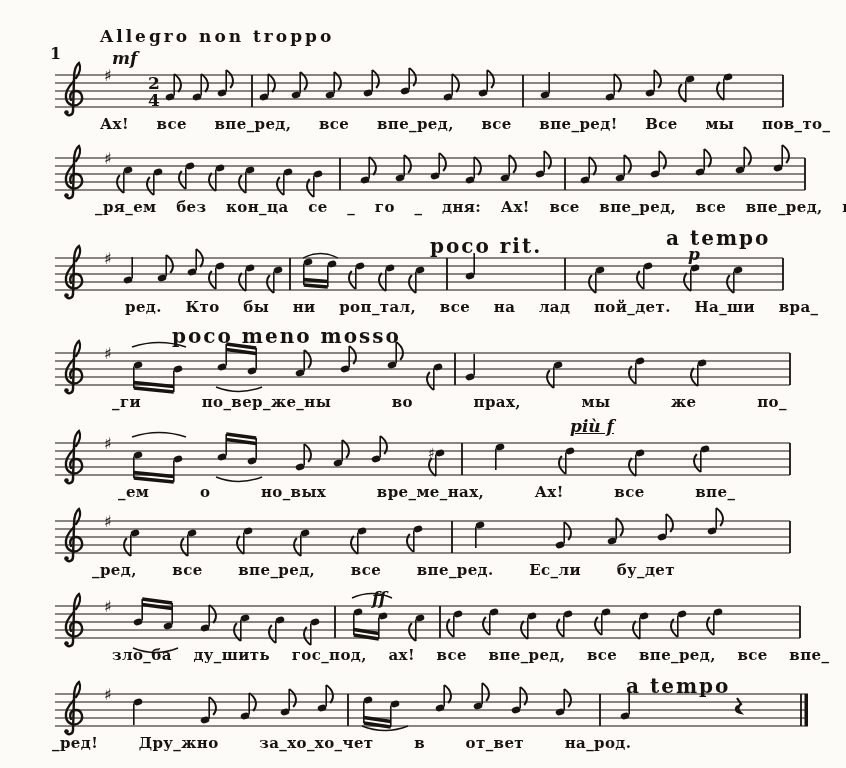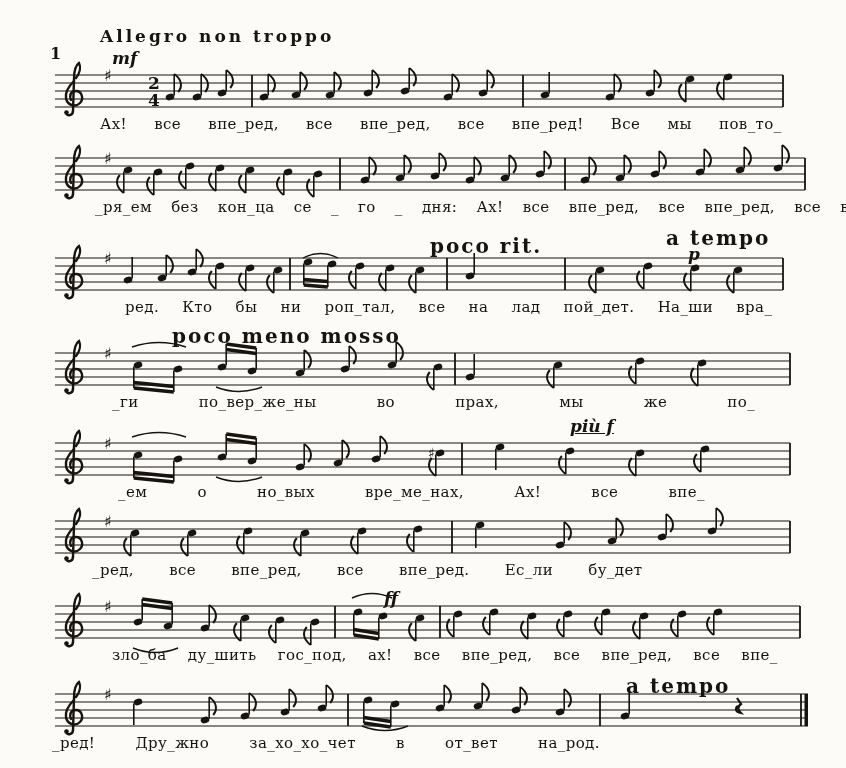--- a/index.html
+++ b/index.html
@@ -1,21 +1,21 @@
 <!DOCTYPE html>
 <html><head>
 <meta charset="utf-8">
 <style>
   html,body{margin:0;padding:0;background:#e8e6e1;}
   .page{position:relative;width:846px;height:768px;background:#fcfbf7;overflow:hidden;
         font-family:"DejaVu Serif",serif;color:#17130e;}
   .tempo-heading{position:absolute;left:100px;top:26px;font-size:17px;font-weight:bold;
         letter-spacing:3px;white-space:nowrap;}
   .sysnum{position:absolute;left:50px;top:44px;font-size:16px;font-weight:bold;}
-  .lyrics{position:absolute;font-size:15px;font-weight:normal;letter-spacing:.4px;
+  .lyrics{position:absolute;font-size:15px;font-weight:bold;letter-spacing:.4px;
         white-space:nowrap;}
   .mark-tempo{position:absolute;font-weight:bold;font-size:20px;letter-spacing:2px;
         white-space:nowrap;}
   .mark-dynamic{position:absolute;font-weight:bold;font-style:italic;font-size:17px;
         white-space:nowrap;}
   svg.staff{position:absolute;left:0;}
 </style>
 </head>
 <body>
 
@@ -500,21 +500,21 @@
         </g>
         <path d="M133,92 Q155.5,101 178,92" stroke="#17130e" stroke-width="1.4" fill="none"></path>
         <path d="M352,42 Q372,33 392,42" stroke="#17130e" stroke-width="1.4" fill="none"></path>
         <g stroke="#17130e" stroke-width="1.8">
           <line x1="335" y1="50" x2="335" y2="82"></line>
           <line x1="440" y1="50" x2="440" y2="82"></line>
           <line x1="800" y1="50" x2="800" y2="82"></line>
         </g>
       </svg>
       <div class="lyrics" style="left: 112px; top: 646px; word-spacing: 16px;">зло_ба ду_шить гос_под, ах! все впе_ред, все впе_ред, все впе_</div>
-      <div class="mark-dynamic" style="left: 384px; top: 588px;">ff</div>
+      <div class="mark-dynamic" style="left: 372px; top: 588px;">ff</div>
       <svg class="staff" width="846" height="118" viewBox="0 0 846 118" style="top: 644px;">
         <g stroke="#17130e" stroke-width="1.2">
           <line x1="55" y1="50" x2="808" y2="50"></line>
           <line x1="55" y1="58" x2="808" y2="58"></line>
           <line x1="55" y1="66" x2="808" y2="66"></line>
           <line x1="55" y1="74" x2="808" y2="74"></line>
           <line x1="55" y1="82" x2="808" y2="82"></line>
         </g>
         <g transform="translate(62,50)" stroke="#17130e" fill="none" stroke-width="2.4" stroke-linecap="round">
           <path d="M12,6 C6,12 3,17 4,23 C5,30 13,33 18,28 C22,24 20,16 14,16 C9,16 7,20 9,25"></path>

